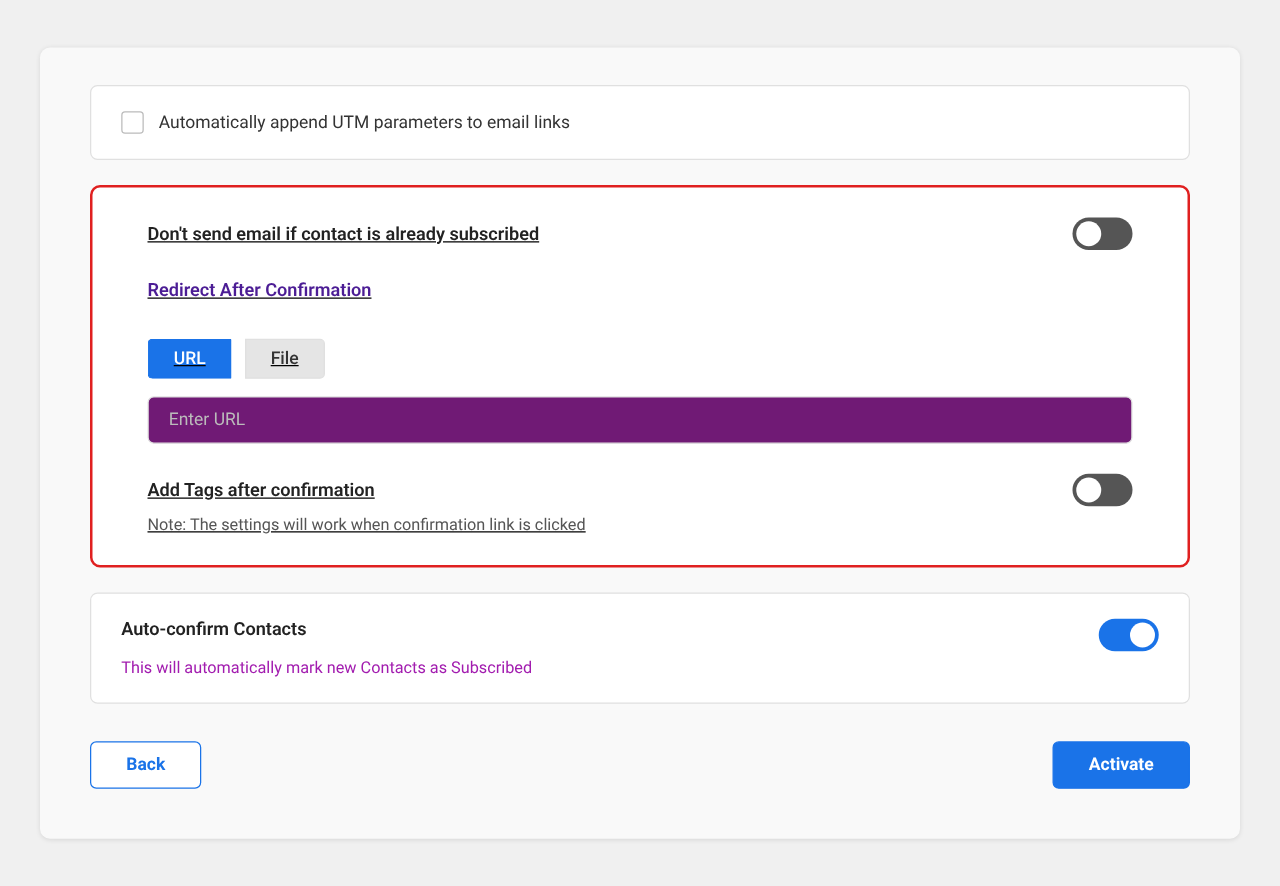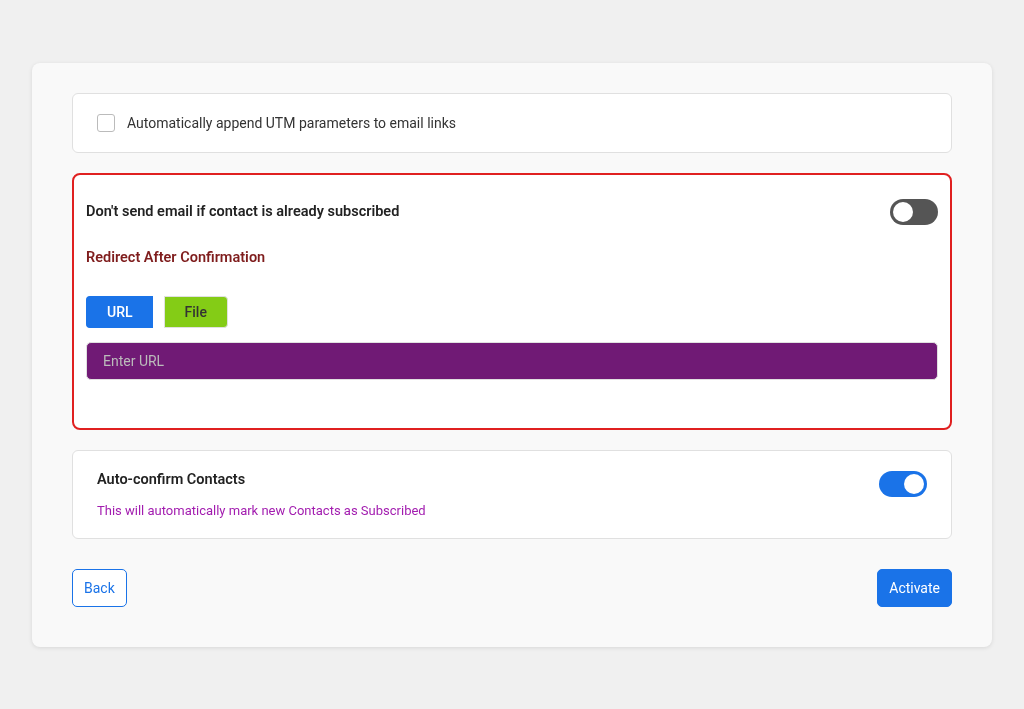--- a/index.html
+++ b/index.html
@@ -51,22 +51,23 @@
     .utm-label {
       font-size: 14px;
       color: #333;
     }
 
     
     .red-border-section {
       border: 2.5px solid #e02020;
       border-radius: 8px;
       background: #fff;
-      padding: 24px 12px;
+      padding: 24px 44px;
       margin-bottom: 20px;
+      text-decoration: underline;
     }
 
     
     .toggle-row {
       display: flex;
       align-items: center;
       justify-content: space-between;
       margin-bottom: 24px;
     }
 
@@ -114,36 +115,36 @@
     }
 
     
     .redirect-section {
       margin-bottom: 24px;
     }
 
     .section-label {
       font-size: 14.5px;
       font-weight: 600;
-      color: #7f1d1d;
+      color: #4c1d95;
       margin-bottom: 30px;
     }
 
     .tab-group {
       display: flex;
       gap: 11px;
       margin-bottom: 14px;
     }
 
     .tab-btn {
       padding: 7px 20px;
       font-size: 14px;
       border: 1.5px solid #e0e0e0;
       cursor: pointer;
-      background: #84cc16;
+      background: #e5e5e5;
       color: #333;
       font-weight: 500;
     }
 
     .tab-btn:first-child {
       border-radius: 4px 0 0 4px;
       border-right: none;
     }
 
     .tab-btn:last-child {
@@ -216,23 +217,23 @@
     }
 
     
     .footer-buttons {
       display: flex;
       align-items: center;
       justify-content: space-between;
     }
 
     .btn {
-      padding: 10px 11px;
+      padding: 10px 28px;
       font-size: 14px;
-      font-weight: 400;
+      font-weight: 700;
       border-radius: 5px;
       cursor: pointer;
       border: 1.5px solid;
     }
 
     .btn-outline {
       background: #fff;
       border-color: #1a73e8;
       color: #1a73e8;
     }
@@ -273,20 +274,27 @@
 
     <div class="redirect-section">
       <div class="section-label">Redirect After Confirmation</div>
       <div class="tab-group">
         <button class="tab-btn active">URL</button>
         <button class="tab-btn">File</button>
       </div>
       <input class="url-input" type="text" placeholder="Enter URL" style="">
     </div>
 
+    <div class="add-tags-section">
+      <div class="add-tags-row">
+        <span class="toggle-label">Add Tags after confirmation</span>
+        <div class="toggle-switch off"></div>
+      </div>
+      <div class="note-text">Note: The settings will work when confirmation link is clicked</div>
+    </div>
 
   </div>
 
   <div class="auto-confirm-section">
     <div class="auto-confirm-row">
       <span class="auto-confirm-label">Auto-confirm Contacts</span>
       <div class="toggle-switch on"></div>
     </div>
     <div class="auto-confirm-note">This will automatically mark new Contacts as Subscribed</div>
   </div>

